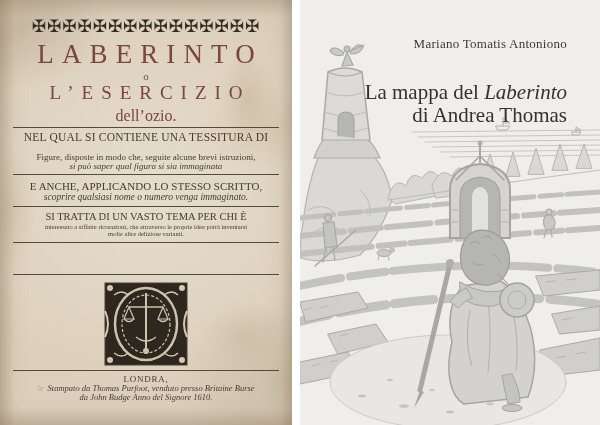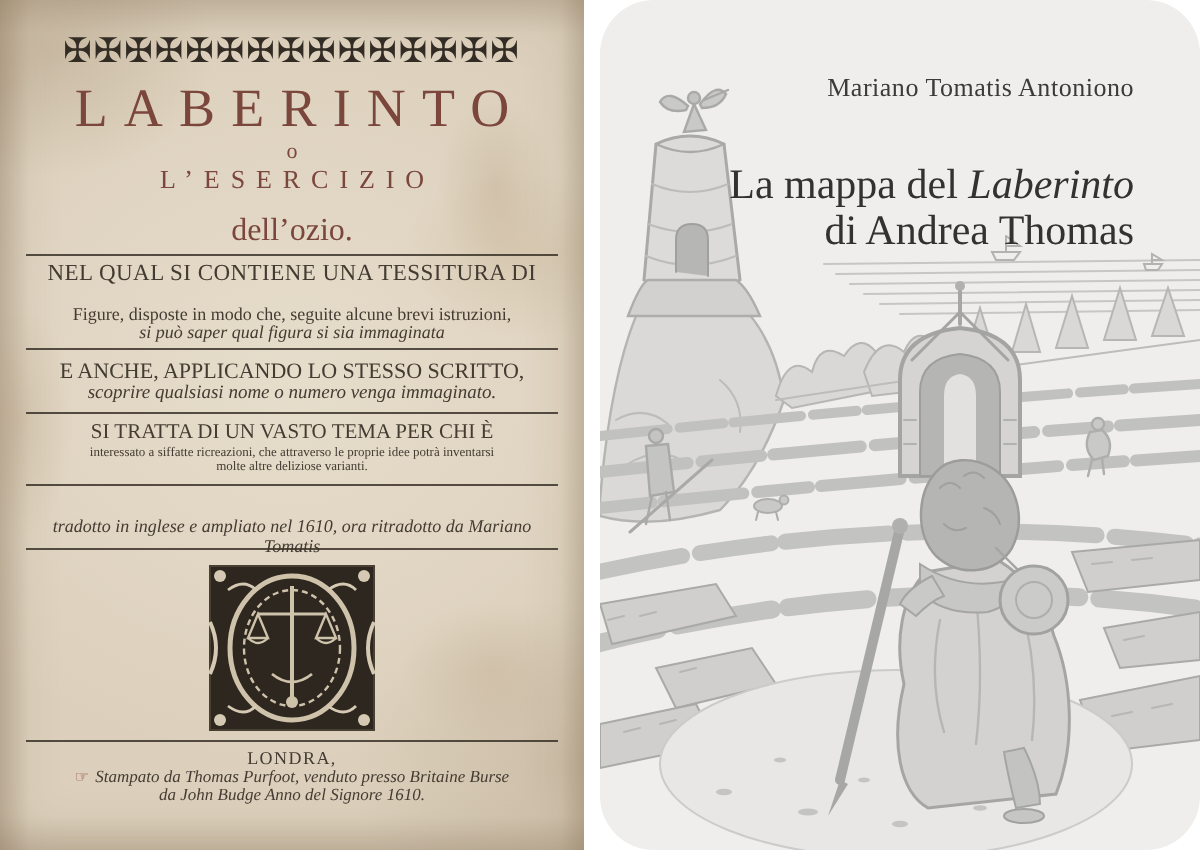--- a/index.html
+++ b/index.html
@@ -22,21 +22,21 @@
     box-shadow:inset 0 0 28px rgba(92,70,45,.25);
   }
   .stain{position:absolute;border-radius:50%;pointer-events:none;}
   .stain.s1{left:218px;top:48px;width:60px;height:90px;background:radial-gradient(ellipse, rgba(150,115,75,.18), transparent 70%);}
   .stain.s2{left:-18px;top:150px;width:55px;height:120px;background:radial-gradient(ellipse, rgba(150,115,75,.15), transparent 70%);}
   .stain.s3{left:200px;top:300px;width:90px;height:70px;background:radial-gradient(ellipse, rgba(160,125,85,.14), transparent 70%);}
   .lp-line{position:absolute;left:13px;right:13px;text-align:center;color:#443c32;}
   .ornament-band{top:15px;font-family:"DejaVu Sans",sans-serif;font-size:17px;letter-spacing:1px;color:#322c24;line-height:22px;white-space:nowrap;overflow:hidden;}
   .main-title{top:39px;font-size:27px;letter-spacing:.30em;color:#7b463c;white-space:nowrap;text-indent:.30em;}
   .title-sep{top:70px;font-size:11px;color:#7b463c;}
-  .subtitle{top:82px;font-size:13px;letter-spacing:.42em;color:#7b463c;white-space:nowrap;text-indent:.42em;}
+  .subtitle{top:82px;font-size:19px;letter-spacing:.42em;color:#7b463c;white-space:nowrap;text-indent:.42em;}
   .subtitle2{top:107px;font-size:16px;color:#7b463c;}
   .rule{position:absolute;left:13px;right:13px;height:0;border-top:1px solid rgba(58,50,40,.85);}
   .r1{top:127px}.r2{top:174px}.r3{top:206px}.r4{top:242px}.r5{top:274px}.r6{top:370px}
   .s1l1{top:131px;font-size:11.5px;letter-spacing:.02em;}
   .s1l2{top:142px;font-size:10px;letter-spacing:.38em;text-indent:.38em;white-space:nowrap;}
   .s1l3{top:152px;font-size:9px;}
   .s1l4{top:161px;font-size:9px;font-style:italic;}
   .s2l1{top:180px;font-size:11px;}
   .s2l2{top:192px;font-size:9.5px;font-style:italic;}
   .s3l1{top:211px;font-size:10.5px;}
@@ -48,21 +48,20 @@
   .imp-city{top:374px;font-size:9px;letter-spacing:.08em;}
   .imp1{top:383px;font-size:8.5px;font-style:italic;}
   .imp2{top:392px;font-size:8.5px;font-style:italic;}
   .manicule{color:#8a3c2c;font-style:normal;font-family:"DejaVu Sans",sans-serif;font-size:8px;margin-right:3px;}
   
   .gutter{position:absolute;left:292px;top:0;width:8px;height:425px;background:#ffffff;}
   
   .right-page{
     position:absolute;left:300px;top:0;width:300px;height:425px;
     background:#efeeec;
-    border-radius:27px;
   }
   .engraving{position:absolute;left:0;top:40px;width:300px;height:385px;}
   .rp-author{
     position:absolute;top:36px;right:33px;z-index:3;
     font-size:13px;color:#3b3b39;letter-spacing:.02em;
   }
   .rp-title{
     position:absolute;top:61px;right:33px;z-index:3;text-align:right;
     font-size:21px;line-height:23px;color:#323230;margin-top:20px;
   }
@@ -90,21 +89,20 @@
   <div class="rule r2"></div>
   <div class="lp-line s2l1">E ANCHE, APPLICANDO LO STESSO SCRITTO,</div>
   <div class="lp-line s2l2">scoprire qualsiasi nome o numero venga immaginato.</div>
 
   <div class="rule r3"></div>
   <div class="lp-line s3l1">SI TRATTA DI UN VASTO TEMA PER CHI È</div>
   <div class="lp-line s3l2">interessato a siffatte ricreazioni, che attraverso le proprie idee potrà inventarsi</div>
   <div class="lp-line s3l3">molte altre deliziose varianti.</div>
 
   <div class="rule r4"></div>
-  <div class="lp-line s4l2">tradotto in inglese e ampliato nel 1610, ora ritradotto da Mariano Tomatis</div>
 
   <div class="rule r5"></div>
 
   <svg class="woodcut" viewBox="0 0 88 86" xmlns="http://www.w3.org/2000/svg">
     <rect x="3" y="2" width="82" height="82" fill="#2d271f"></rect>
     <rect x="3" y="2" width="82" height="82" fill="none" stroke="#4a4031" stroke-width="1"></rect>
     <circle cx="8" cy="7" r="3" fill="#d6c9b3"></circle>
       <circle cx="80" cy="7" r="3" fill="#d6c9b3"></circle>
     <circle cx="8" cy="79" r="3" fill="#d6c9b3"></circle>
       <circle cx="80" cy="79" r="3" fill="#d6c9b3"></circle>

